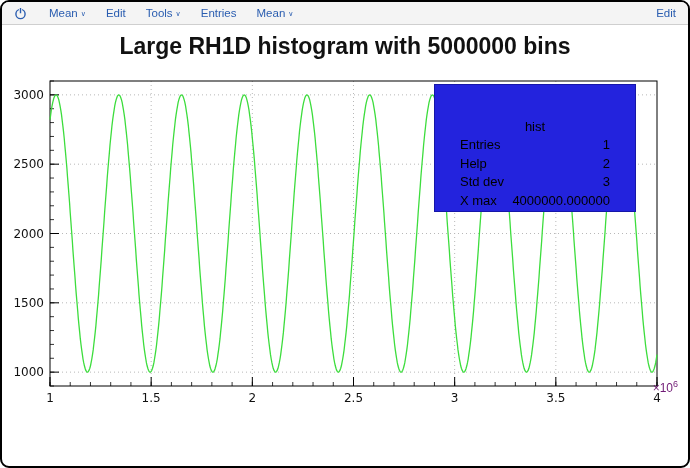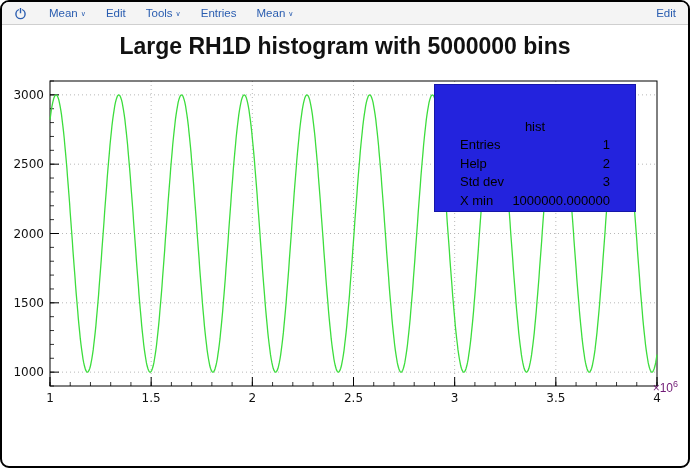--- a/index.html
+++ b/index.html
@@ -181,21 +181,21 @@
       </div>
       <div class="stats-row">
         <span>Help</span>
         <span>2</span>
       </div>
       <div class="stats-row">
         <span>Std dev</span>
         <span>3</span>
       </div>
       <div class="stats-row">
-        <span>X min</span>
-        <span>1000000.000000</span>
+        <span>X max</span>
+        <span>4000000.000000</span>
       </div>
     </div>
 
     <div class="xexp"><span>×10</span><sup>6</sup></div>
   </div>
 
 </div>
 
 </body></html>

